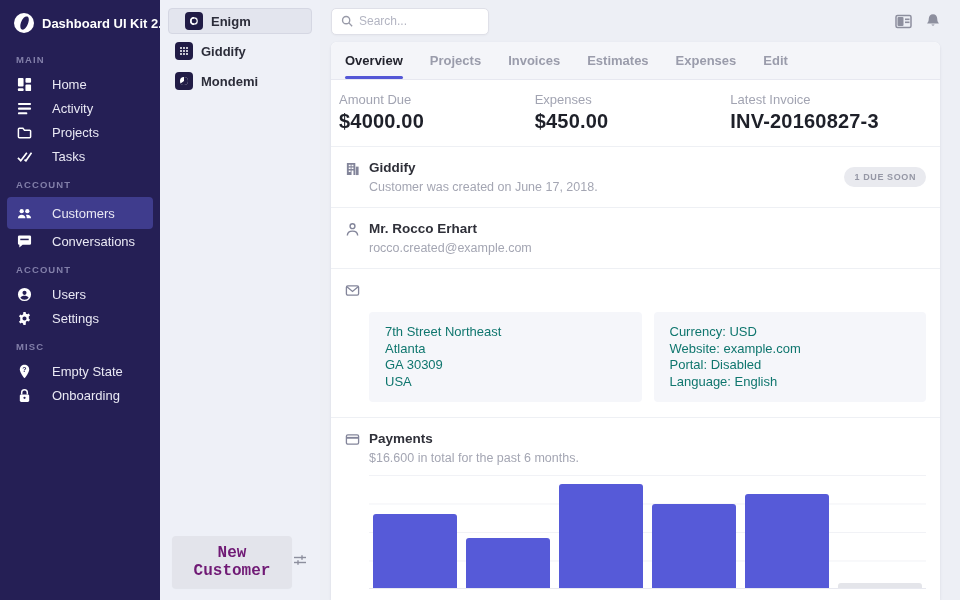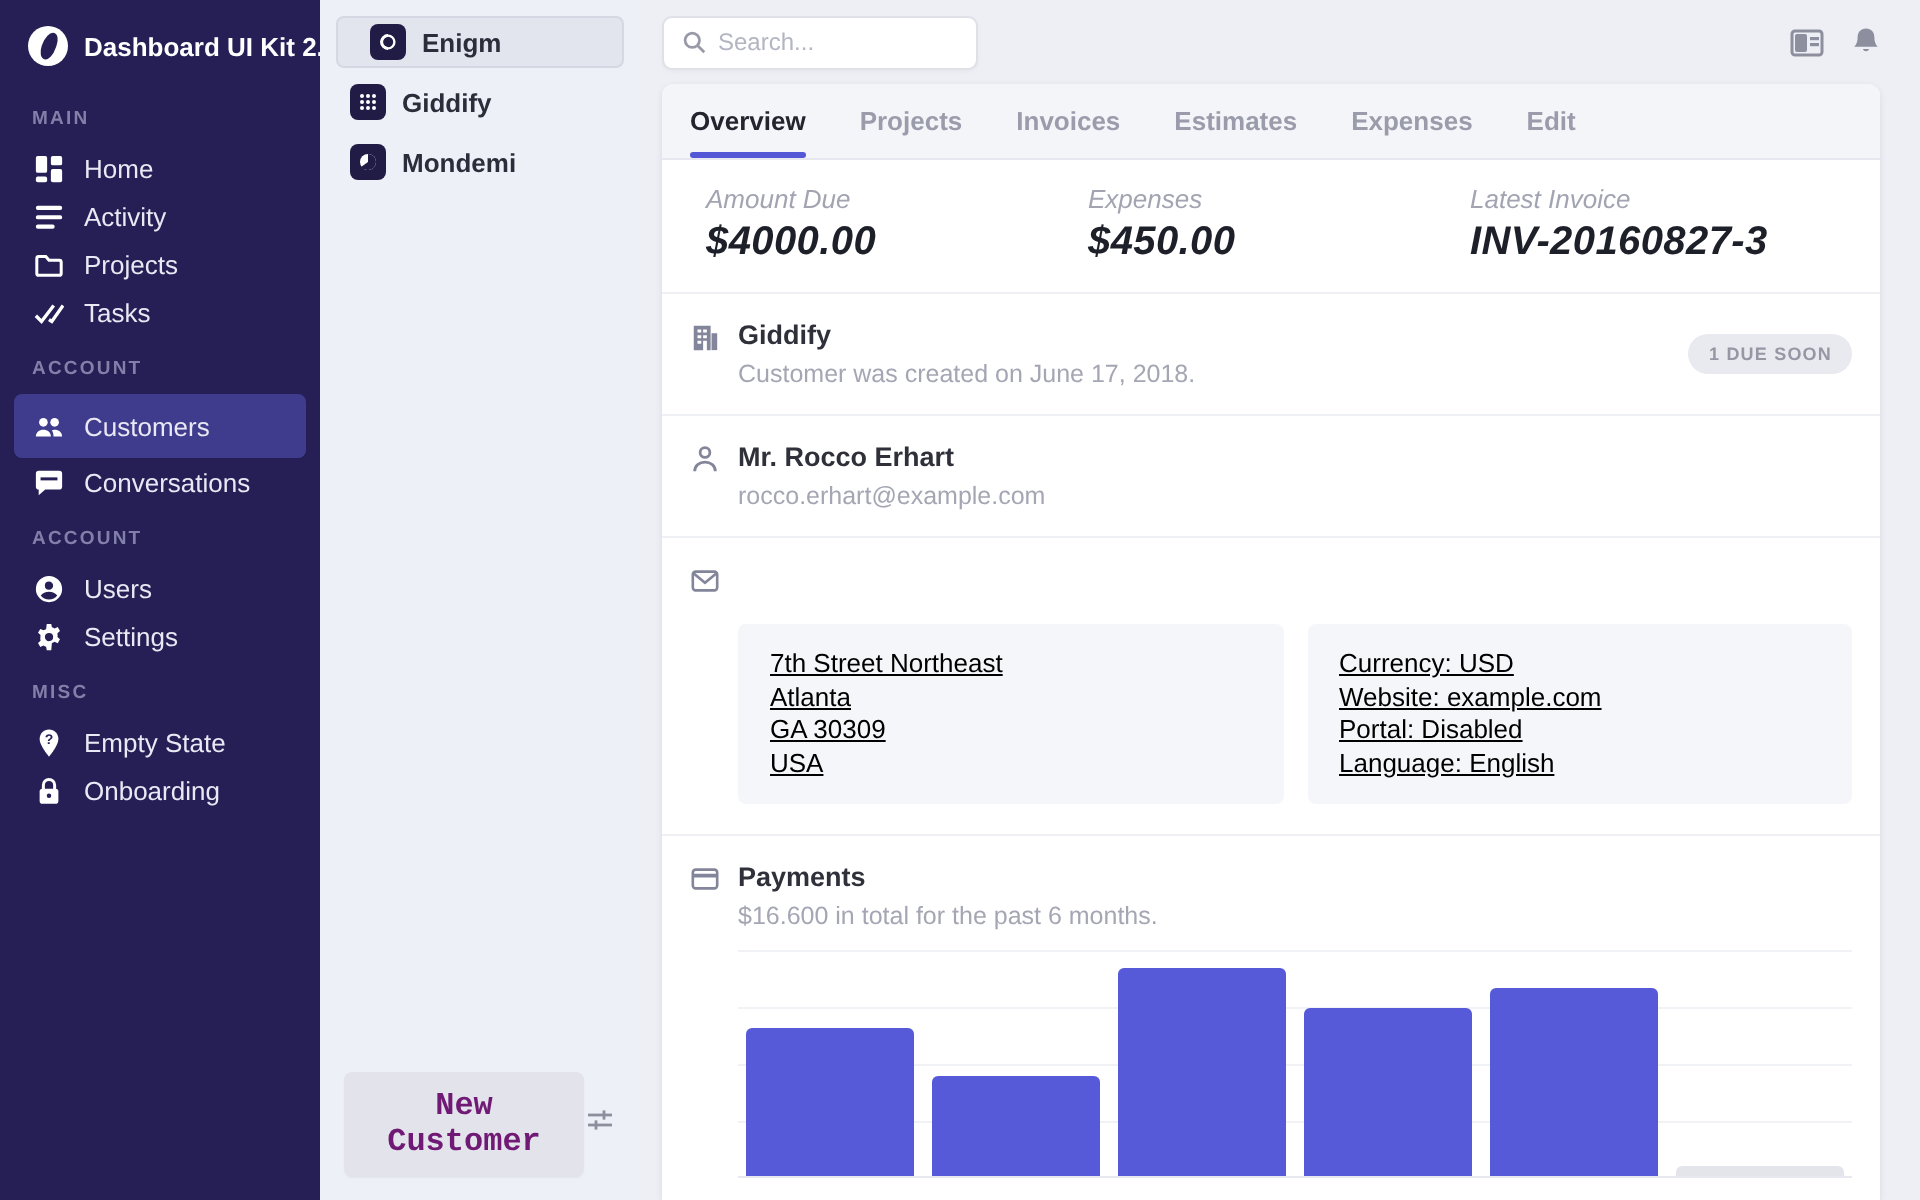--- a/index.html
+++ b/index.html
@@ -6,21 +6,21 @@
   html,body { width:960px; height:600px; overflow:hidden; }
   body { font-family:"Liberation Sans", sans-serif; display:flex; background:#edeff5; color:#2f3039; }
 
   
   .sidebar { width:160px; min-width:160px; background:#251f55; color:#efeef8; display:flex; flex-direction:column; }
   .sidebar-header { display:flex; align-items:center; gap:8px; padding:13px 14px 10px 14px; }
   .logo { width:20px; height:20px; border-radius:50%; background:#fff; position:relative; flex:none; }
   .logo::after { content:""; position:absolute; left:7px; top:3px; width:7px; height:14px; background:#251f55; border-radius:60% 40% 55% 45%; transform:rotate(18deg); }
   .app-title { font-size:13px; font-weight:bold; color:#ffffff; white-space:nowrap; }
   .side-section-label { font-size:9.5px; letter-spacing:1.1px; color:#827fa9; padding:11px 16px 7px 16px; font-weight:bold; }
-  .nav-item { display:flex; align-items:center; gap:10px; height:24px; padding:0 16px; font-size:13px; color:#e9e8f4; cursor:pointer;text-align:right; }
+  .nav-item { display:flex; align-items:center; gap:20px; height:24px; padding:0 16px; font-size:13px; color:#e9e8f4; cursor:pointer;text-align:right; }
   .nav-item .ni { width:16px; height:16px; flex:none; display:flex; align-items:center; justify-content:center; color:#fff; }
   .nav-item.active { background:#3f3c8d; margin:0 7px; padding:16px 9px; border-radius:4px; }
   .nav-item svg { display:block; }
 
   
   .listcol { width:160px; min-width:160px; background:#eef0f7; position:relative; padding-top:8px; }
   .cust-item { display:flex; align-items:center; gap:8px; margin:0 8px 4px 8px; padding:3px 6px; border:1px solid transparent; border-radius:4px; font-size:13px; color:#2c2d3a; font-weight:bold; cursor:pointer; }
   .cust-item.selected { background:#e3e5ee; border-color:#d5d7e3;padding-left:16px; }
   .cust-badge-icon { width:18px; height:18px; border-radius:4px; background:#211c46; color:#fff; display:flex; align-items:center; justify-content:center; flex:none; }
   .list-footer { position:absolute; left:0; right:0; bottom:0; padding:12px; display:flex; align-items:center; justify-content:space-between; }
@@ -37,35 +37,35 @@
   .topbar-icons { margin-left:auto; display:flex; align-items:center; gap:14px; color:#8d8f9e; }
   .topbar-icons .tbi { cursor:pointer; display:flex; }
 
   
   .card { margin:0 20px 0 11px; background:#fff; border-radius:6px 6px 0 0; box-shadow:0 1px 3px rgba(35,35,80,.10); flex:1; overflow:hidden; display:flex; flex-direction:column; }
   .tabs { background:#f4f5f9; border-bottom:1px solid #e7e8f0; display:flex; gap:27px; padding:0 14px; height:38px; flex:none;text-align:center; }
   .tab { font-size:13px; font-weight:bold; color:#9a9cab; line-height:37px; position:relative; cursor:pointer; white-space:nowrap; }
   .tab.active { color:#23242e; }
   .tab.active::after { content:""; position:absolute; left:0; right:0; bottom:0; height:3px; background:#5457d6; border-radius:2px; }
 
-  .stats { display:flex; padding:12px 14px 13px 22px; border-bottom:1px solid #eef0f4; flex:none;font-style:italic; }
+  .stats { display:flex; padding:12px 14px 13px 8px; border-bottom:1px solid #eef0f4; flex:none; }
   .stat { width:200px; }
   .stat-label { font-size:13px; color:#a2a4b2; margin-bottom:3px; }
   .stat-value { font-size:20px; font-weight:bold; color:#1e2029; letter-spacing:.2px; }
 
   .section { padding:13px 14px; border-bottom:1px solid #eef0f4; }
   .sec-head { display:flex; align-items:flex-start; }
   .sec-icon { width:16px; height:16px; color:#83859a; margin-right:8px; margin-top:1px; flex:none; display:flex; }
   .sec-titles { min-width:0; }
   .sec-title { font-size:13.5px; font-weight:bold; color:#2f3039; margin-bottom:5px; }
   .sec-sub { font-size:12.5px; color:#a4a6b3; }
   .badge { margin-left:auto; background:#e9eaef; color:#9597a5; font-size:9px; font-weight:bold; letter-spacing:.6px; padding:5px 10px; border-radius:10px; white-space:nowrap; align-self:center; }
 
   .info-boxes { display:flex; gap:12px; margin:13px 0 2px 24px; }
-  .info-box { flex:1; background:#f5f6fa; border-radius:4px; padding:12px 16px; font-size:13px; color:#000000; line-height:16.5px;text-decoration:underline; }
+  .info-box { flex:1; background:#f5f6fa; border-radius:4px; padding:12px 16px; font-size:13px; color:#0f766e; line-height:16.5px; }
 
   .chart { margin:10px 0 0 24px; }
   .plot { height:114px; position:relative; display:flex; align-items:flex-end; border-bottom:1px solid #e8e9f0;
           background-image:linear-gradient(#f1f2f6 1px, transparent 1px); background-size:100% 28.5px; }
   .bar-slot { flex:1; display:flex; justify-content:center; align-items:flex-end; height:100%; }
   .bar { width:84px; border-radius:3px 3px 0 0; }
 </style>
 </head>
 <body>
 
@@ -300,21 +300,21 @@
     <div class="section">
       <div class="sec-head">
         <span class="sec-icon">
             <svg width="15" height="15" viewBox="0 0 16 16" fill="none" stroke="currentColor" stroke-width="1.5">
               <circle cx="8" cy="4.5" r="2.6"></circle>
               <path d="M2.5 14.5 c0-3 2.4-4.8 5.5-4.8 s5.5 1.8 5.5 4.8"></path>
             </svg>
           </span>
         <div class="sec-titles">
           <div class="sec-title">Mr. Rocco Erhart</div>
-          <div class="sec-sub">rocco.erhart@example.com</div>
+          <div class="sec-sub">rocco.created@example.com</div>
         </div>
       </div>
     </div>
 
     <div class="section">
       <div class="sec-head">
         <span class="sec-icon">
             <svg width="15" height="15" viewBox="0 0 16 16" fill="none" stroke="currentColor" stroke-width="1.4">
               <rect x="1.5" y="3" width="13" height="10" rx="1.5"></rect>
               <path d="M2 4 l6 5 6-5"></path>

